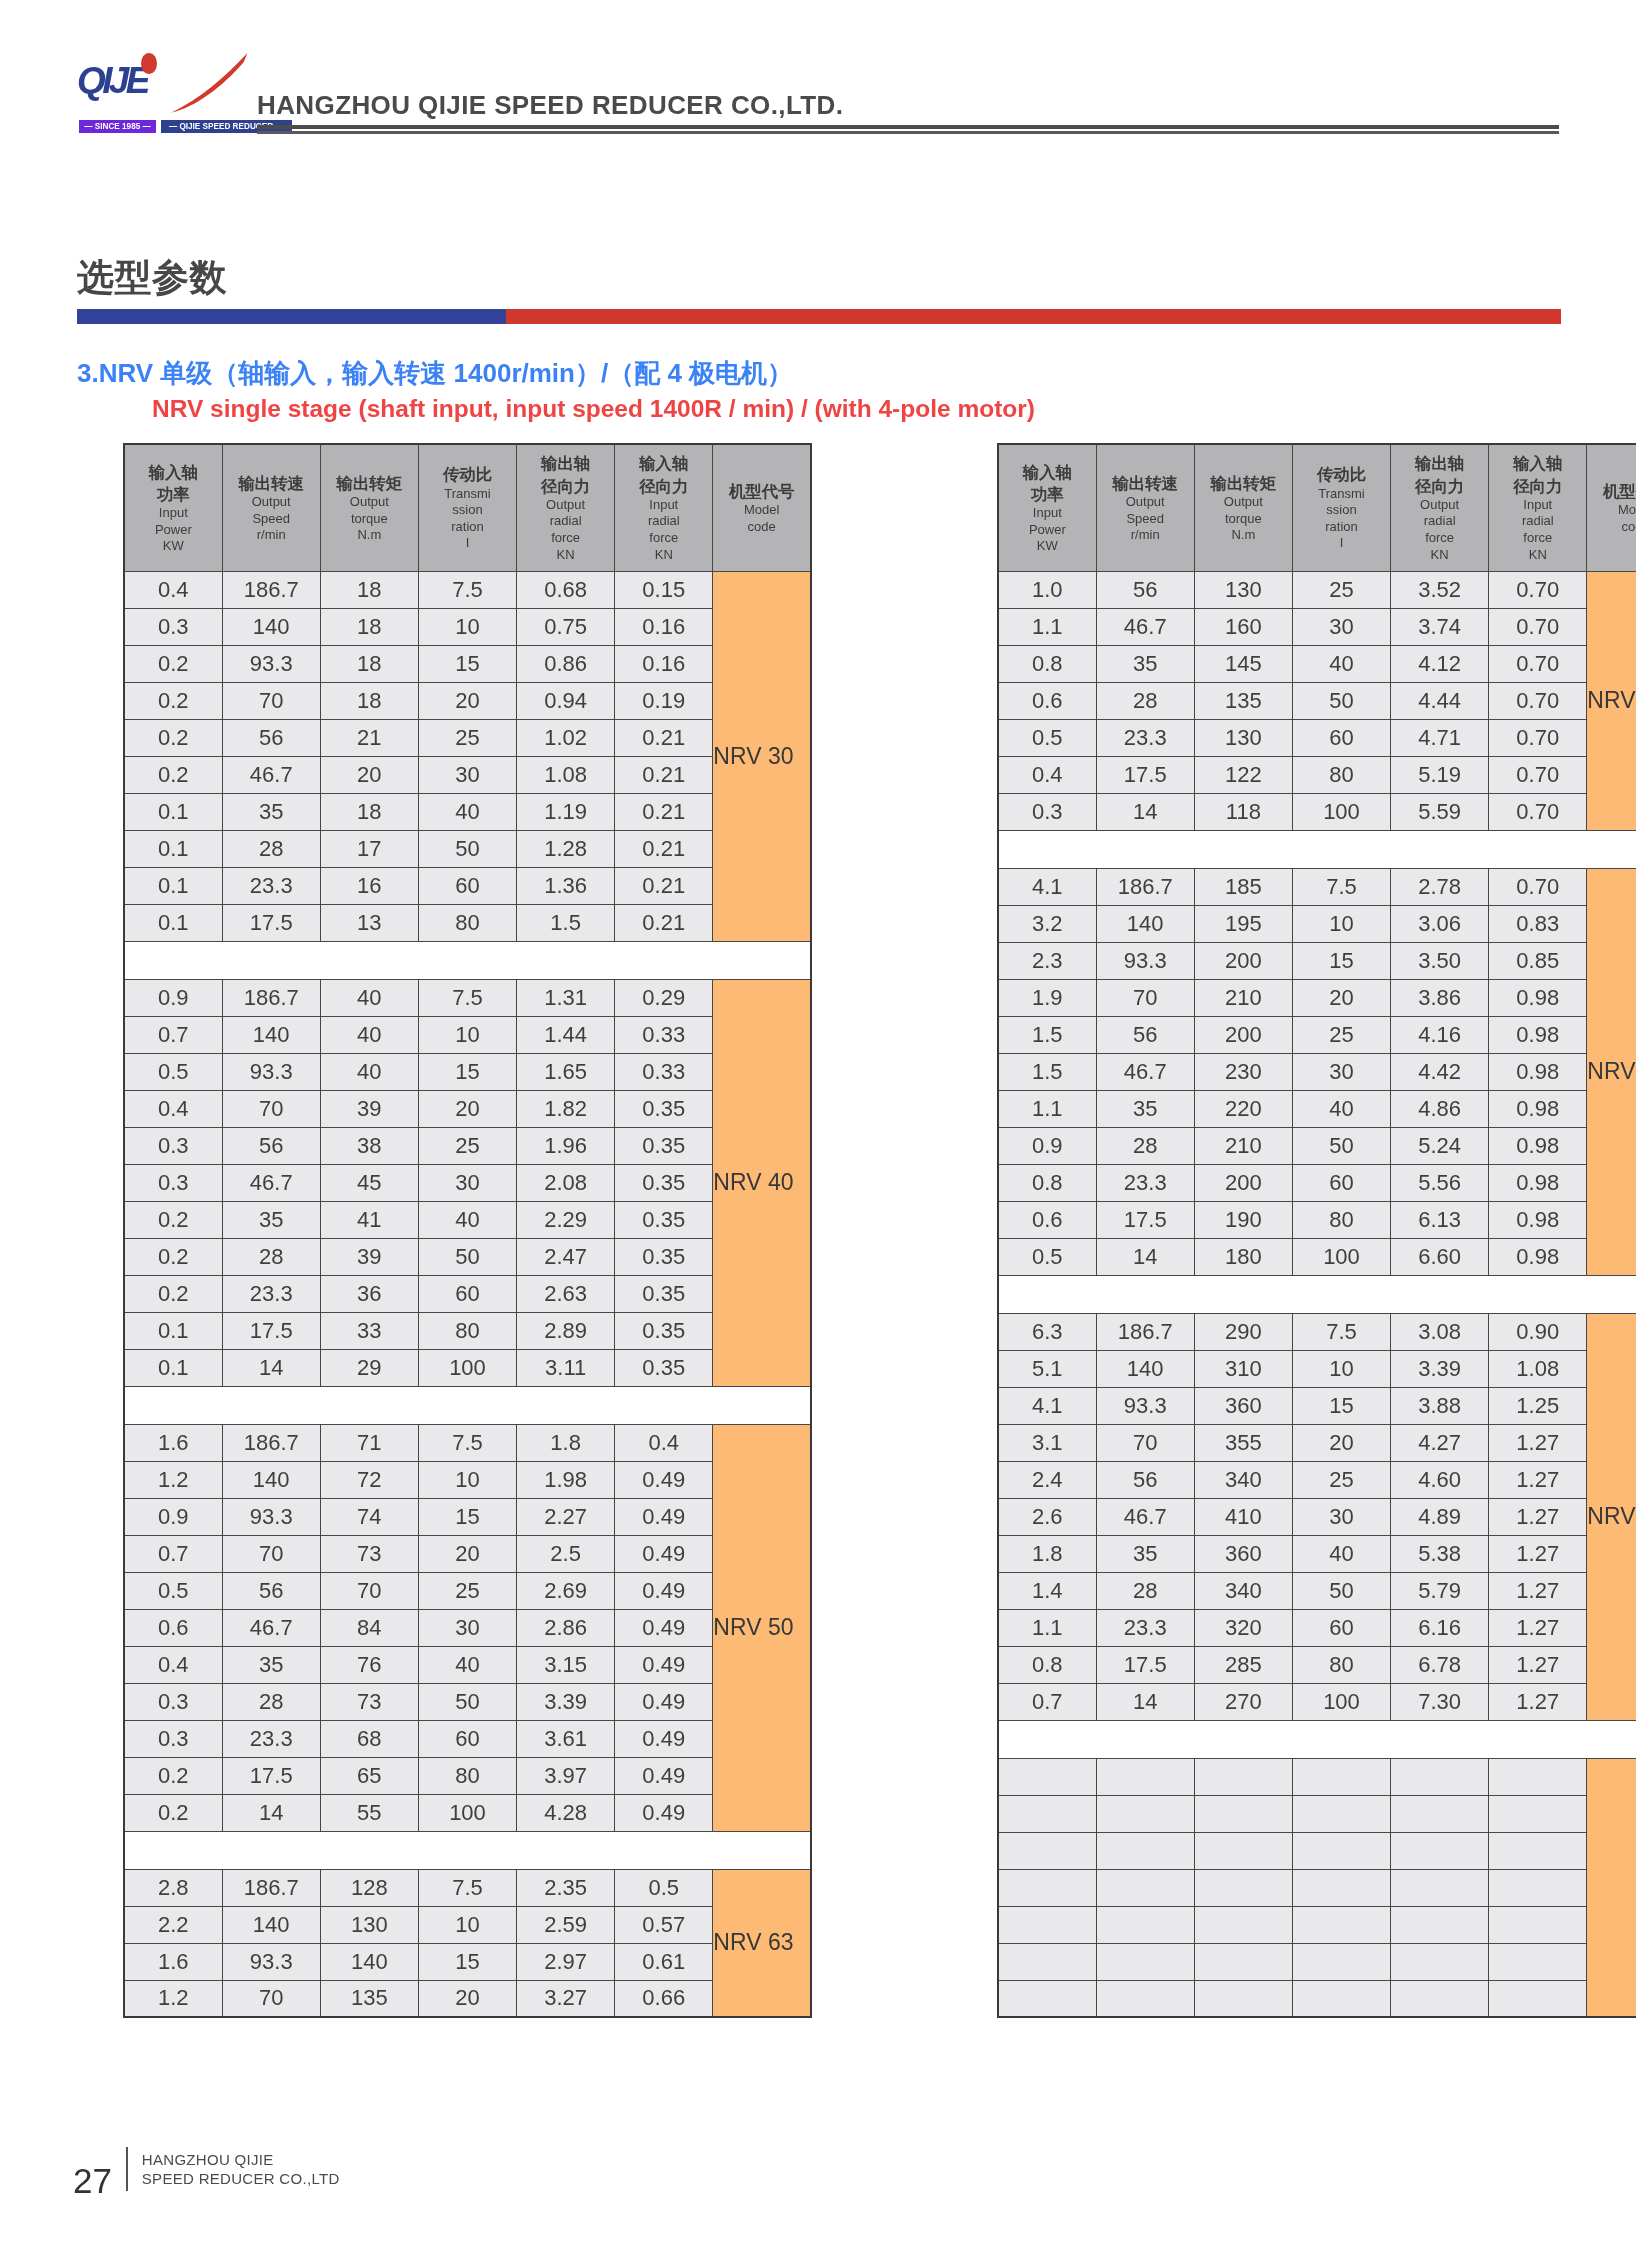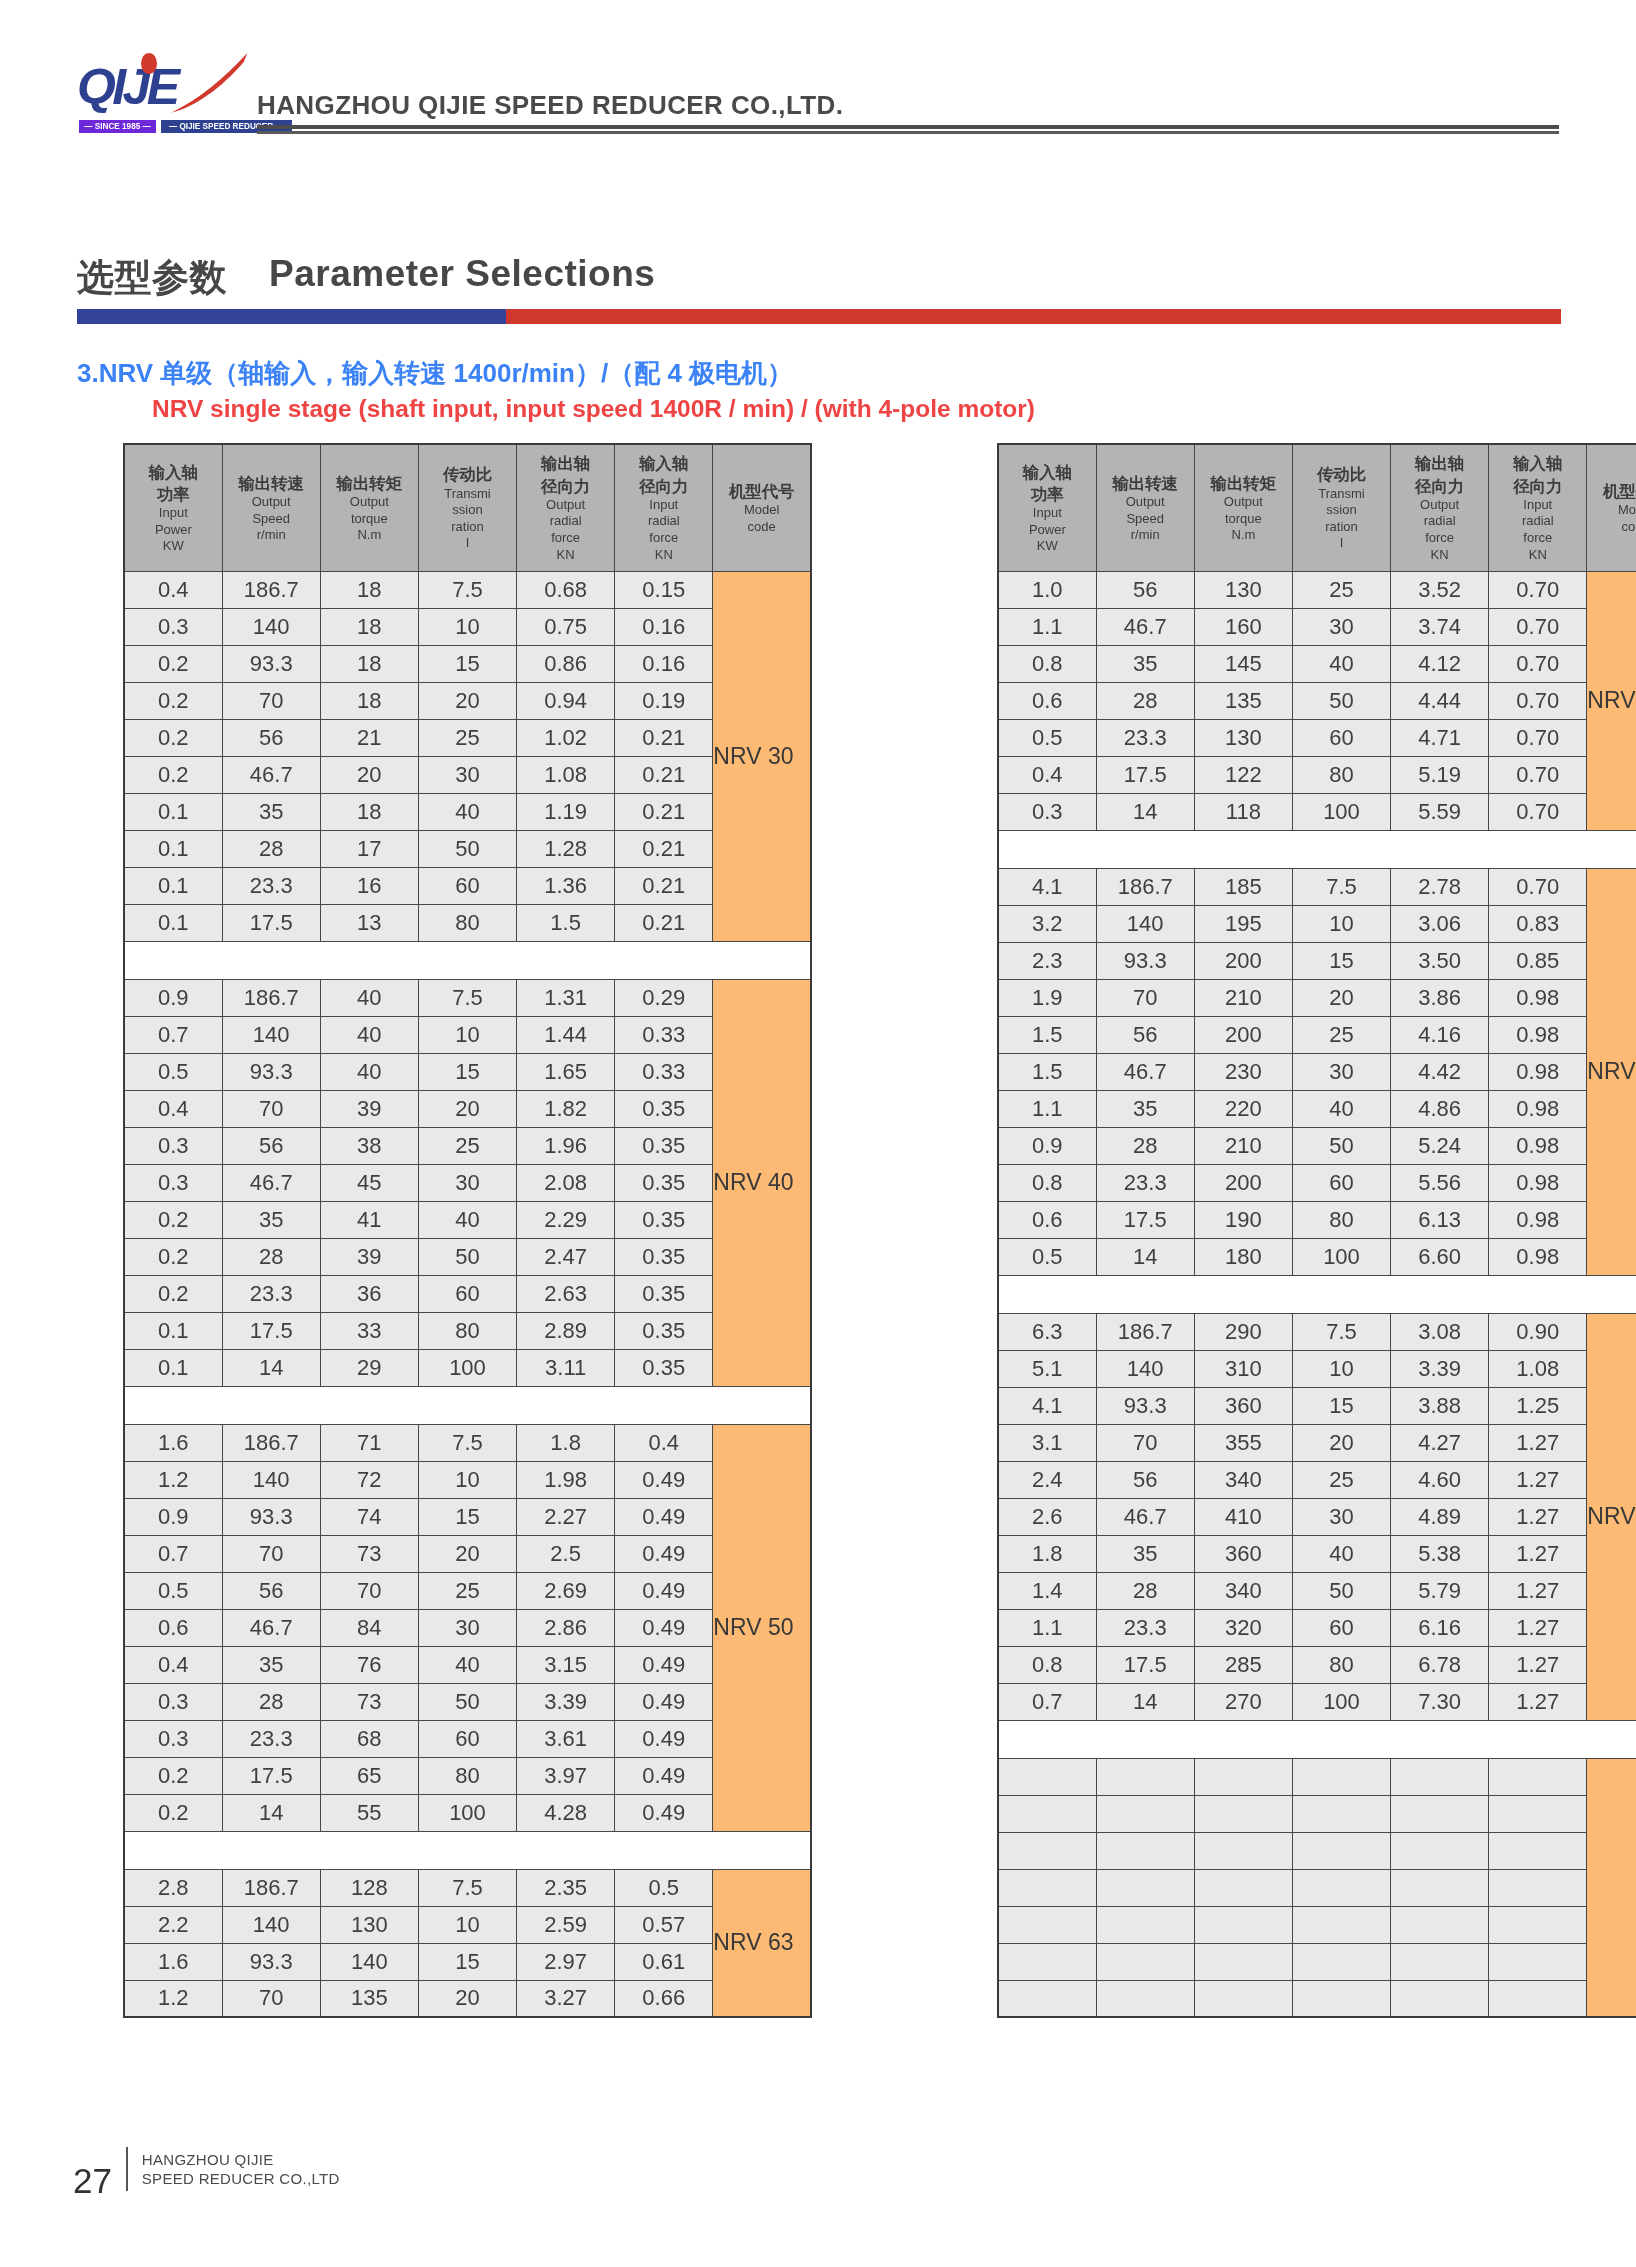--- a/index.html
+++ b/index.html
@@ -1,21 +1,21 @@
 <!DOCTYPE html>
 <html style="font-size:14.5px"><head>
 <meta charset="utf-8">
 <style>
   * { box-sizing: border-box; margin: 0; padding: 0; }
   html, body { width: 1636px; height: 2267px; background: #ffffff;
     font-family: "Liberation Sans", sans-serif; color: #3f3f3f; position: relative; }
 
   
   .logo { position: absolute; left: 77px; top: 62px; width: 177px; height: 84px; }
-  .logo-word { position: absolute; left: 0; top: 0; font-size: 50px; line-height: 1;
+  .logo-word { position: absolute; left: 0; top: 0; font-size: 37px; line-height: 1;
     font-weight: 900; font-style: italic; color: #2e4191; letter-spacing: -3.6px; }
   .logo-dot { position: absolute; left: 64px; top: -9px; width: 15.5px; height: 21px;
     background: #d23a2e; border-radius: 50%; }
   .logo-swoosh { position: absolute; left: 87px; top: -11px; width: 87px; height: 69px; }
   .logo-banners { position: absolute; left: 1.8px; top: 58px; display: flex; gap: 4.5px; }
   .banner-red  { background: #6d28d9; color: #fff; font-size: 8.2px; font-weight: bold;
     padding: 1.8px 5.5px; white-space: nowrap; }
   .banner-blue { background: #2e4191; color: #fff; font-size: 8.2px; font-weight: bold;
     padding: 1.8px 8.2px; white-space: nowrap; }
   .company-name { position: absolute; left: 257px; top: 90px; font-size: 26px;
@@ -70,21 +70,20 @@
   </div>
 </div>
 <div class="company-name">HANGZHOU QIJIE SPEED REDUCER CO.,LTD.</div>
 <div class="header-rule">
   <div class="rule-a"></div>
   <div class="rule-b"></div>
 </div>
 
 <div class="section-title">
   <span>选型参数</span>
-  <span>Parameter Selections</span>
 </div>
 <div class="title-bar">
   <div class="bar-blue"></div>
   <div class="bar-red"></div>
 </div>
 <div class="subtitle-zh">3.NRV 单级（轴输入，输入转速 1400r/min）/（配 4 极电机）</div>
 <div class="subtitle-en">NRV single stage (shaft input, input speed 1400R / min) / (with 4-pole motor)</div>
 
 <div class="tables">
   <div class="table-wrap">

